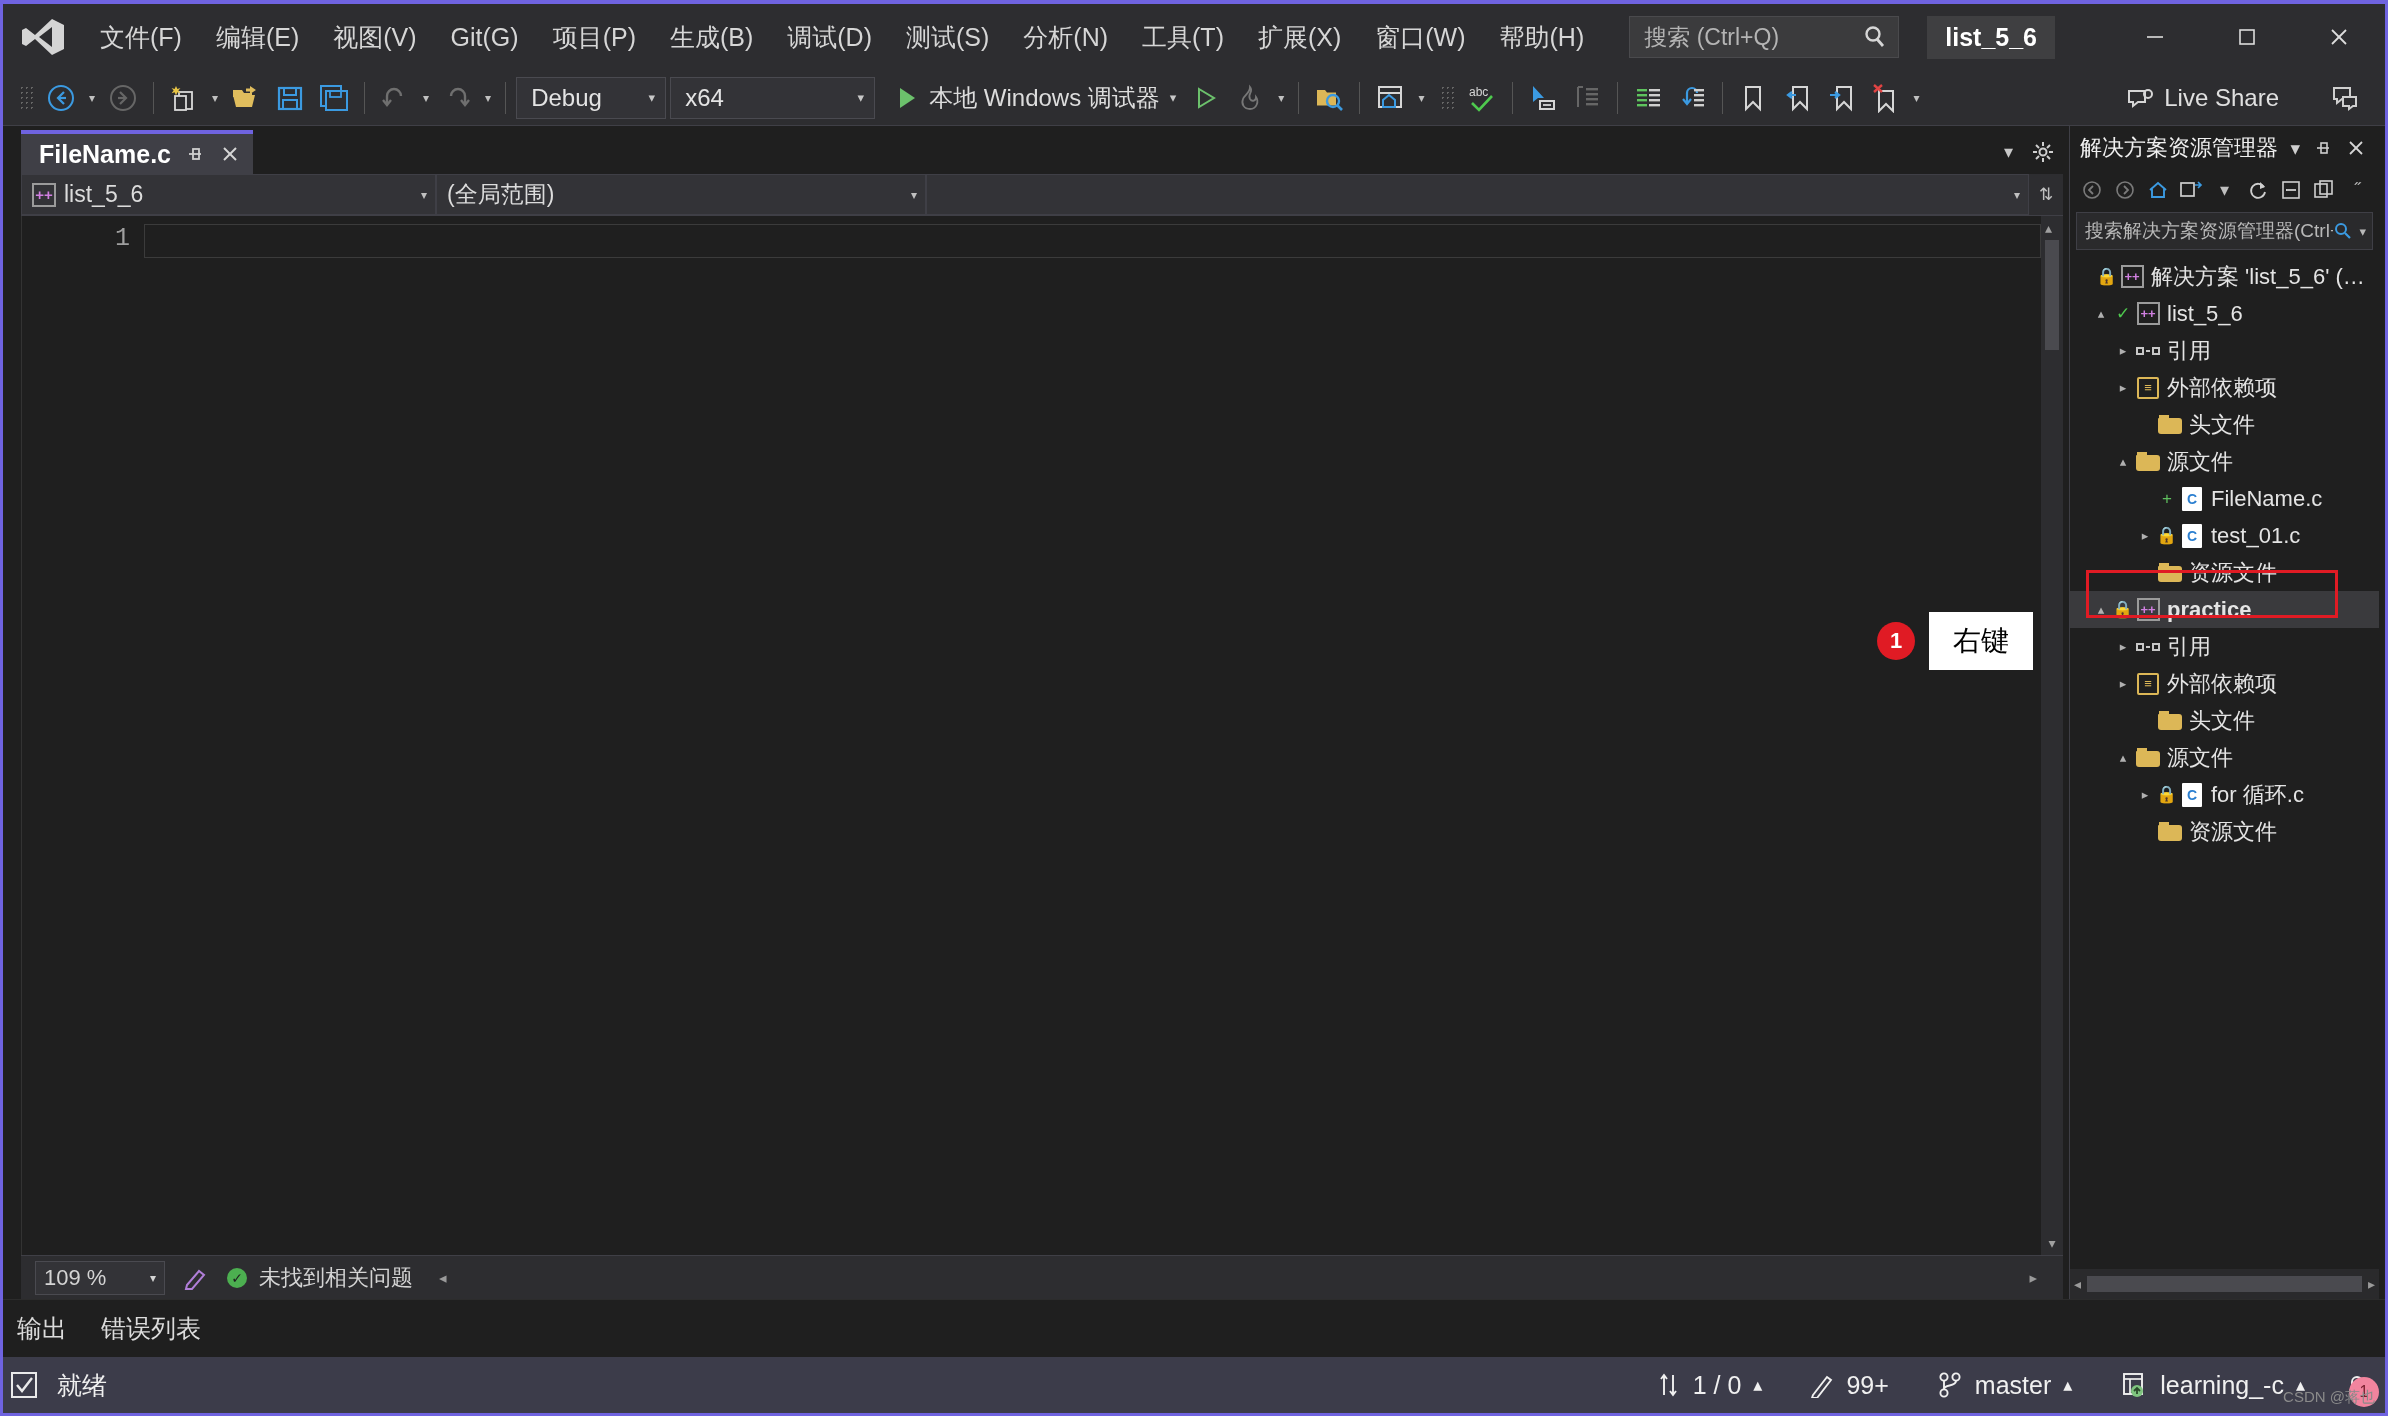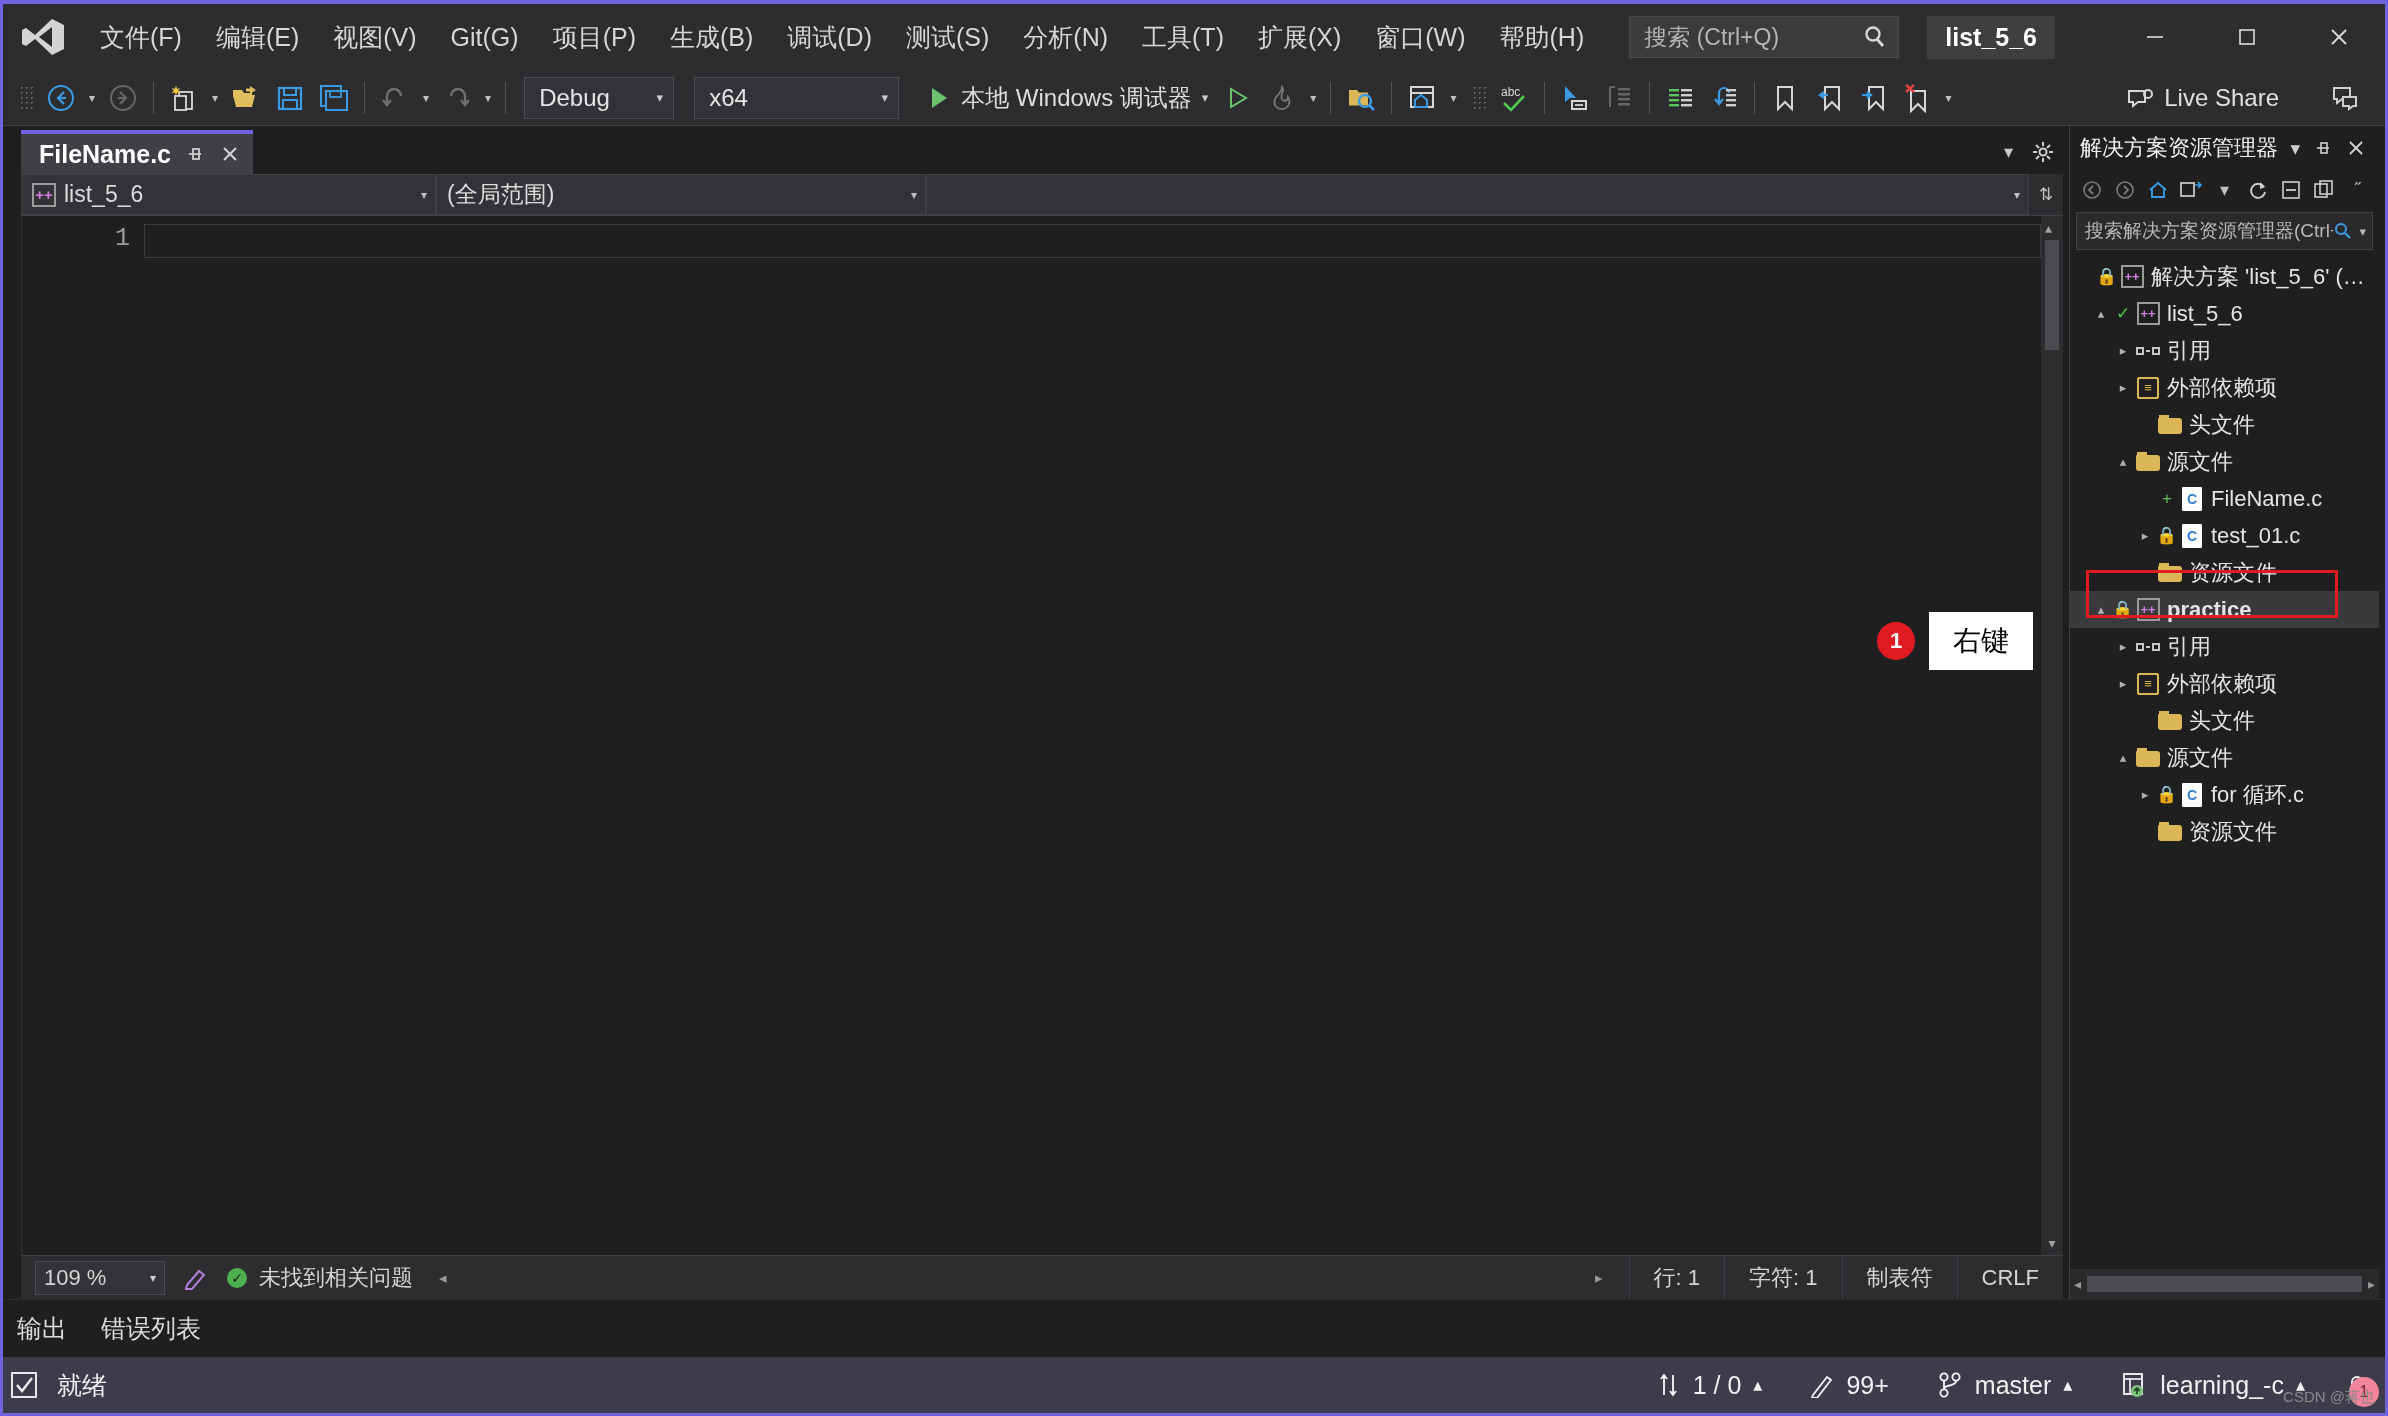--- a/index.html
+++ b/index.html
@@ -71,21 +71,21 @@
     height: 44px; min-width: 44px;
     display: flex; align-items: center; justify-content: center;
     padding: 0 4px; color: #d0d0d0;
   }
   .tb-sep { width: 1px; height: 32px; background: #555; margin: 0 8px; }
   .tb-caret { font-size: 12px; color: #c0c0c0; padding: 0 6px; }
   .tb-combo {
     height: 42px; background: #333337; border: 1px solid #4a4a50;
     display: flex; align-items: center;
     color: #e4e4e4; font-size: 24px;
-    padding: 0 10px 0 14px; margin: 0 10px;
+    padding: 0 10px 0 14px; margin: 0 2px;
   }
   .tb-combo .cval { flex: 1; white-space: nowrap; }
   .tb-combo .carrow { font-size: 13px; color: #c8c8c8; margin-left: 14px; }
   .tb-run {
     display: flex; align-items: center; gap: 10px;
     color: #dddddd; font-size: 24px;
     padding: 0 8px; height: 44px; margin-left: 10px; text-align: right;
   }
   .liveshare {
     margin-left: auto;
@@ -692,26 +692,20 @@
         </div>
         <div class="es-ok">
           <span class="dot-green">✓</span>
           <span>未找到相关问题</span>
         </div>
         <div class="es-hscroll">
           <span>◂</span>
           <div class="track"></div>
           <span>▸</span>
         </div>
-        <div class="es-right">
-          <div class="es-cell">行: 1</div>
-          <div class="es-cell">字符: 1</div>
-          <div class="es-cell">制表符</div>
-          <div class="es-cell">CRLF</div>
-        </div>
       </div>
     </div>
 
     <div class="sol">
       <div class="sol-head">
         <span class="t">解决方案资源管理器</span>
         <span class="ic">▾</span>
         <span class="ic">
           <svg width="18" height="18" viewBox="0 0 18 18">
             <line x1="3" y1="9" x2="15" y2="9" stroke="#cfcfcf" stroke-width="1.6"></line>

